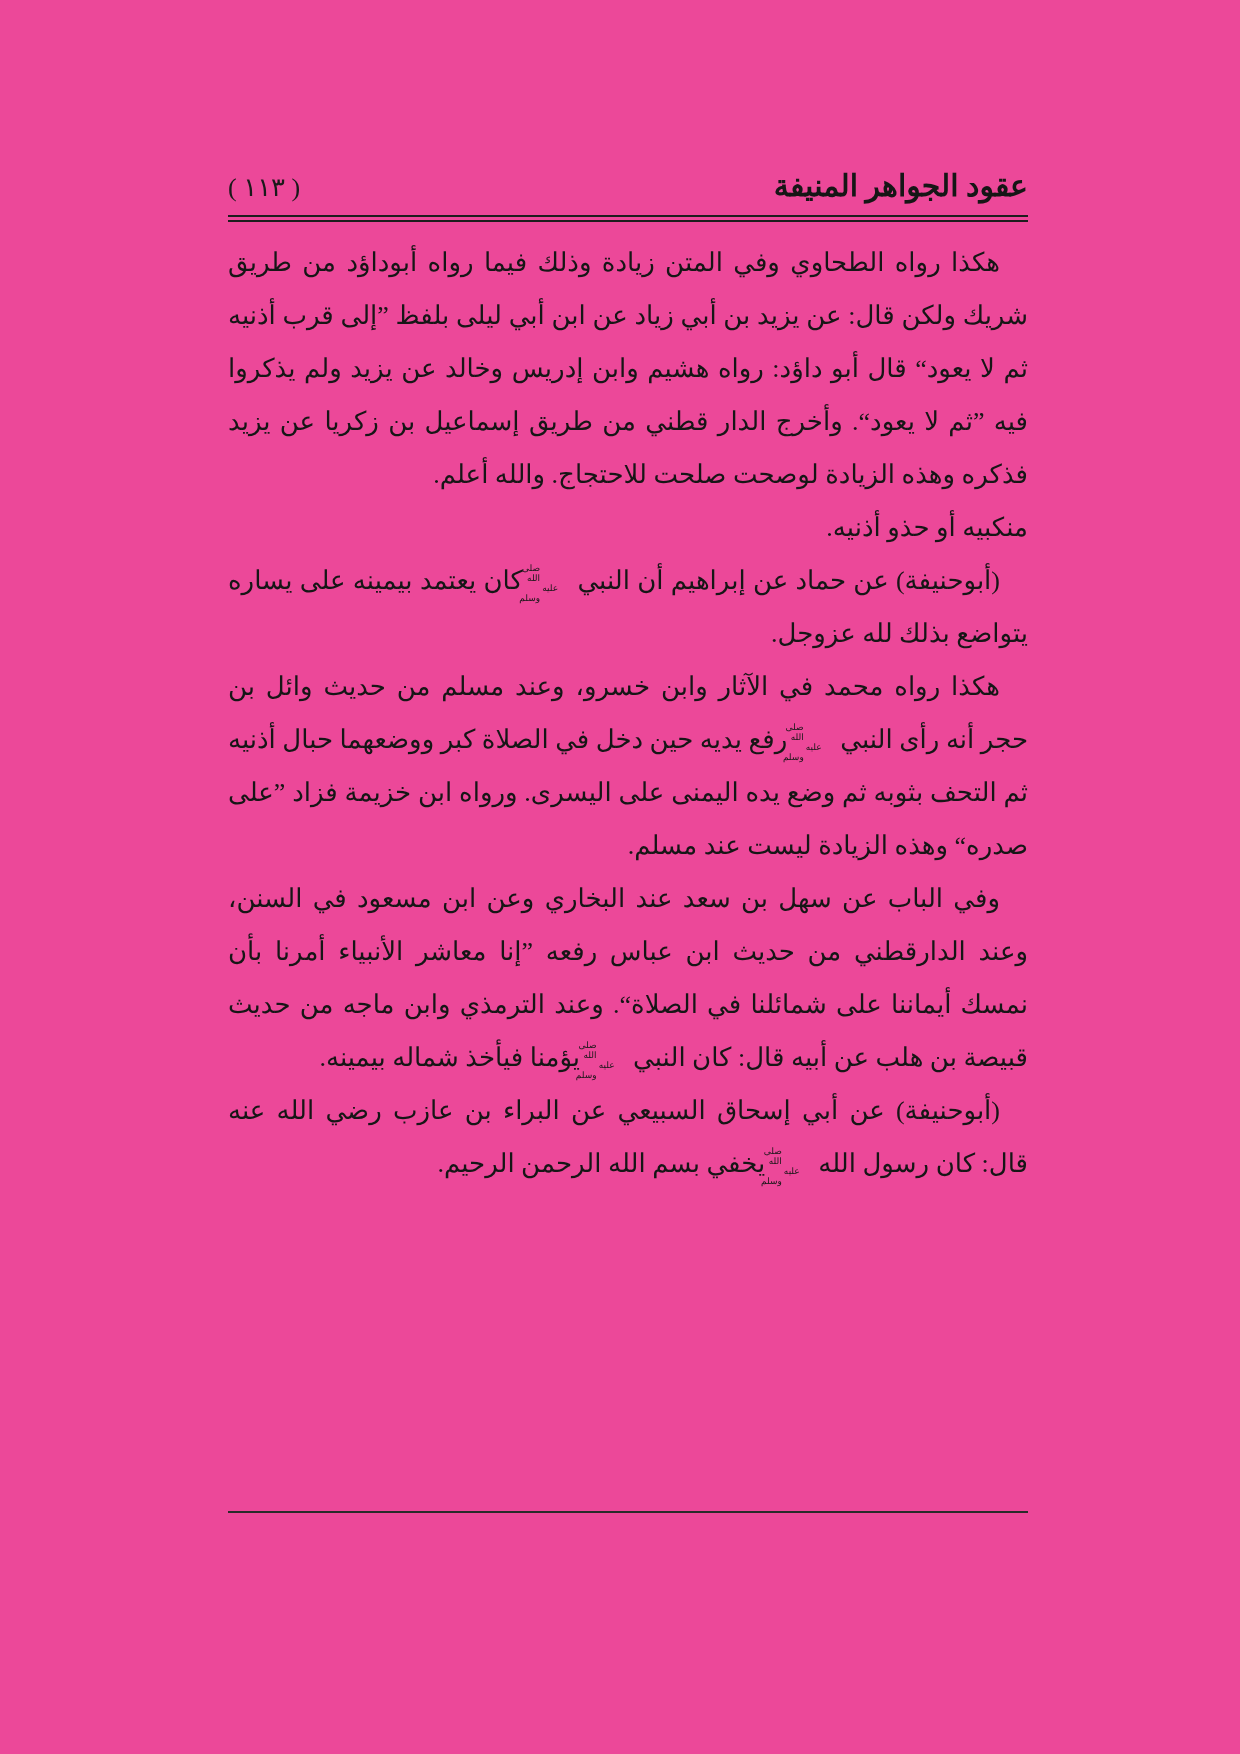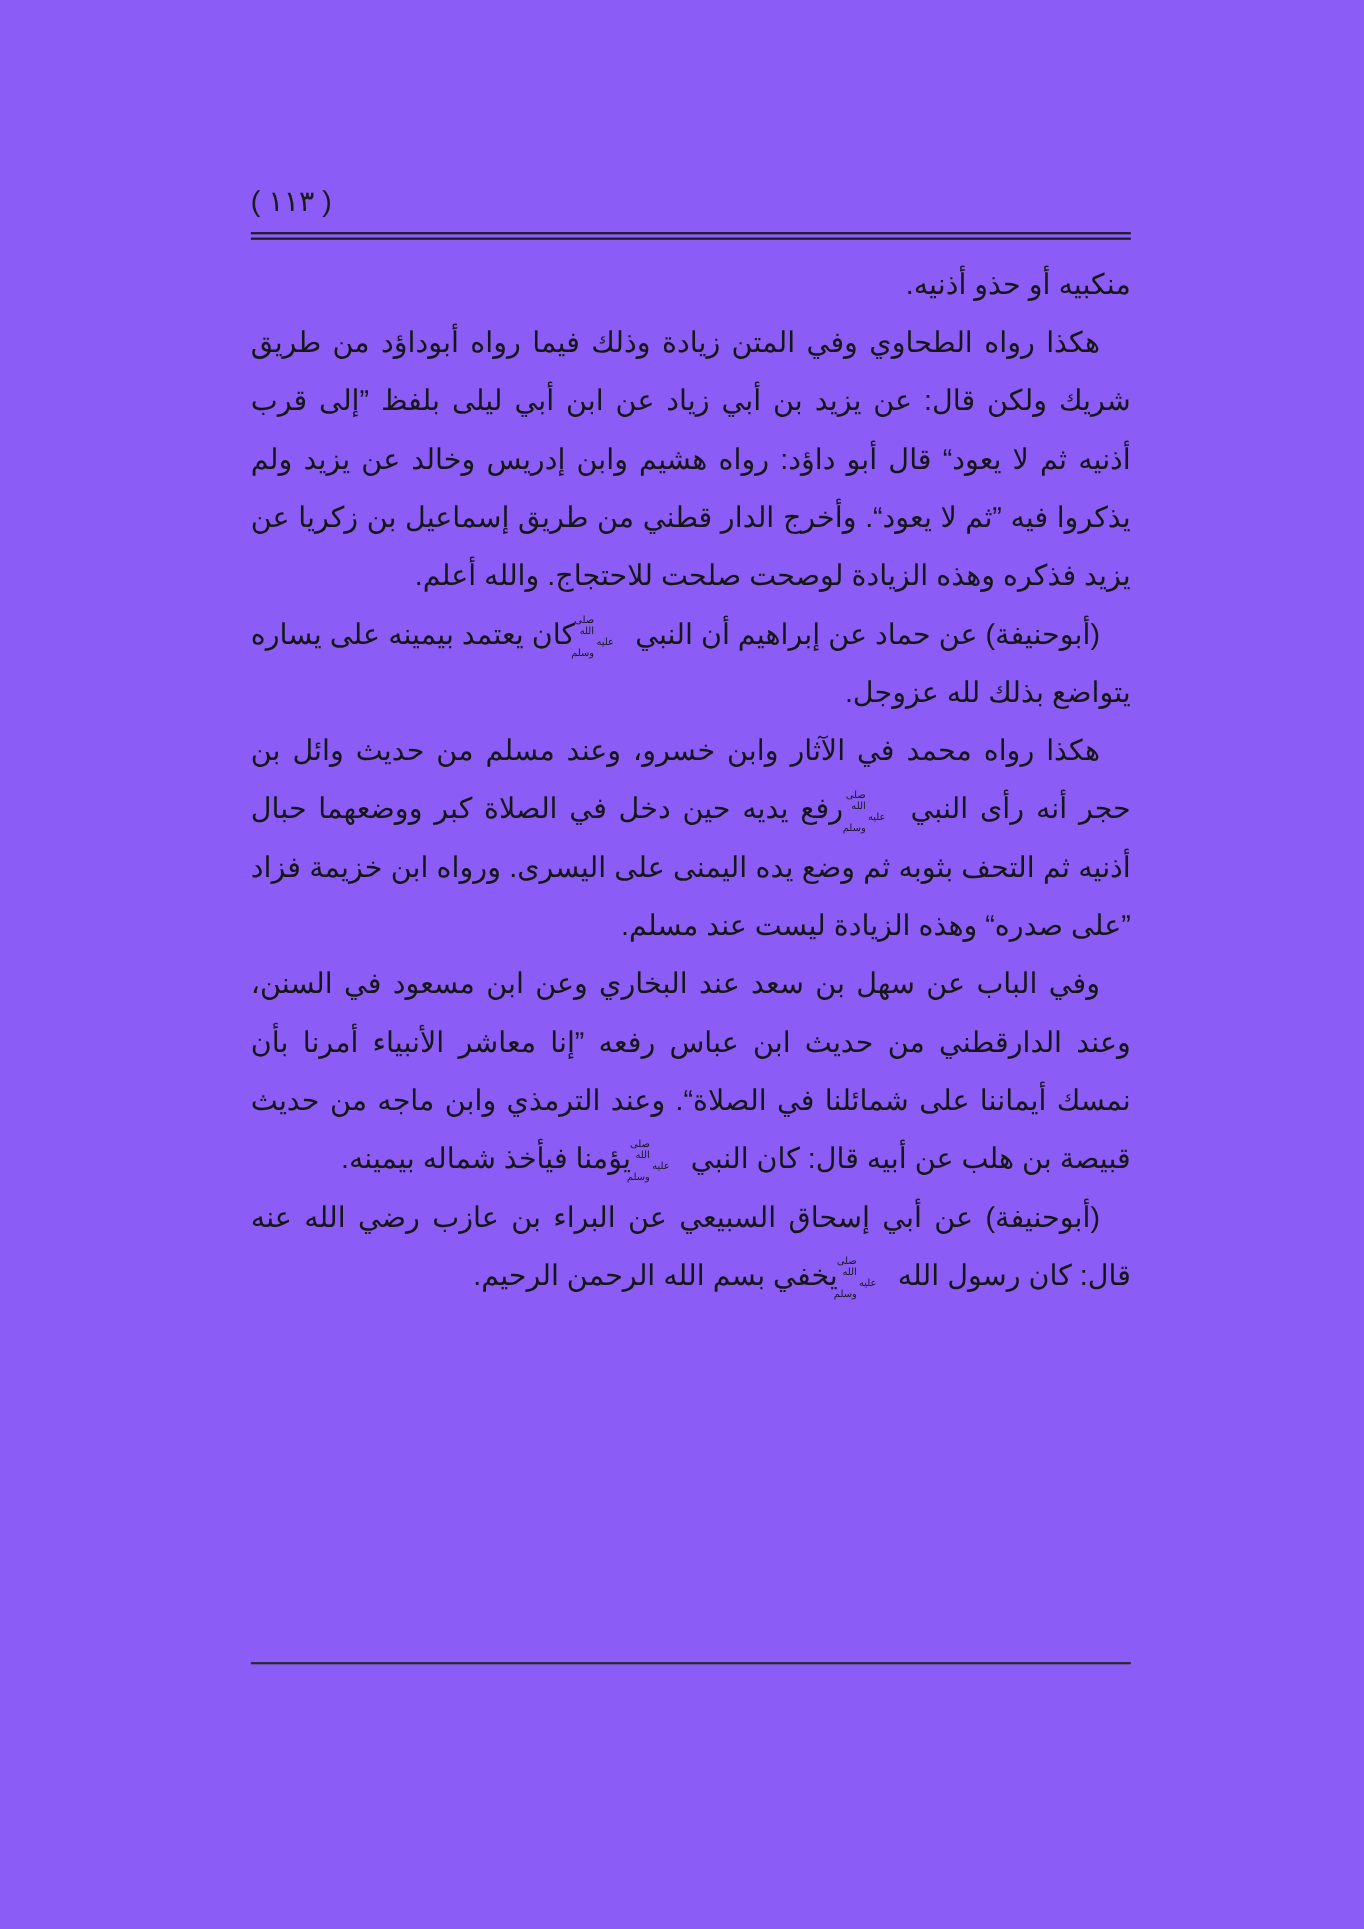--- a/index.html
+++ b/index.html
@@ -1,22 +1,22 @@
 <!DOCTYPE html>
 <html lang="ar"><head>
 <meta charset="utf-8">
 <style>
   html,body{margin:0;padding:0;background:#e8e8e8;}
   .page{
     position:relative;
     width:1240px;height:1754px;
     margin:0 auto;
-    background:#8b5cf6;
+    background:#ec4899;
     color:#161616;
-    font-family:Liberation Sans, sans-serif;
+    font-family:Liberation Serif, serif;
     overflow:hidden;
     box-sizing:border-box;
   }
   .inner{margin-left:228px;margin-right:212px;}
   
   .page-header{
     padding-top:168px;
     display:flex;
     flex-direction:row;
     justify-content:space-between;
@@ -91,27 +91,28 @@
     direction:rtl;
   }
 </style>
 </head>
 <body>
 
 <div class="page">
 
   <header class="page-header inner">
     <span class="page-number">( ١١٣ )</span>
+    <span class="book-title">عقود الجواهر المنيفة</span>
   </header>
 
   <div class="double-rule inner"></div>
 
   <main class="text-body inner" id="text-body">
+      <p class="paragraph indent">هكذا رواه الطحاوي وفي المتن زيادة وذلك فيما رواه أبوداؤد من طريق شريك ولكن قال: عن يزيد بن أبي زياد عن ابن أبي ليلى بلفظ ”إلى قرب أذنيه ثم لا يعود“ قال  أبو داؤد: رواه هشيم وابن إدريس وخالد عن يزيد ولم يذكروا فيه ”ثم لا يعود“. وأخرج الدار قطني من طريق إسماعيل بن زكريا عن يزيد فذكره وهذه الزيادة لوصحت صلحت للاحتجاج. والله أعلم.</p>
       <p class="paragraph">منكبيه أو حذو أذنيه.</p>
-      <p class="paragraph indent">هكذا رواه الطحاوي وفي المتن زيادة وذلك فيما رواه أبوداؤد من طريق شريك ولكن قال: عن يزيد بن أبي زياد عن ابن أبي ليلى بلفظ ”إلى قرب أذنيه ثم لا يعود“ قال  أبو داؤد: رواه هشيم وابن إدريس وخالد عن يزيد ولم يذكروا فيه ”ثم لا يعود“. وأخرج الدار قطني من طريق إسماعيل بن زكريا عن يزيد فذكره وهذه الزيادة لوصحت صلحت للاحتجاج. والله أعلم.</p>
       <p class="paragraph indent">(أبوحنيفة) عن حماد عن إبراهيم أن النبي <span class="saw"><span>صلى</span><span>الله عليه</span><span>وسلم</span></span> كان يعتمد بيمينه على يساره يتواضع بذلك لله عزوجل.</p>
       <p class="paragraph indent">هكذا رواه محمد في الآثار وابن خسرو، وعند مسلم من حديث وائل بن حجر أنه رأى النبي <span class="saw"><span>صلى</span><span>الله عليه</span><span>وسلم</span></span> رفع يديه حين دخل في الصلاة كبر ووضعهما حبال أذنيه ثم التحف بثوبه ثم وضع يده اليمنى على اليسرى. ورواه ابن خزيمة فزاد ”على صدره“ وهذه الزيادة ليست عند مسلم.</p>
       <p class="paragraph indent">وفي الباب عن سهل بن سعد عند البخاري وعن ابن مسعود في السنن، وعند الدارقطني من حديث ابن عباس رفعه ”إنا معاشر الأنبياء أمرنا بأن نمسك أيماننا على شمائلنا في الصلاة“. وعند الترمذي وابن ماجه من حديث قبيصة بن هلب عن أبيه قال: كان النبي <span class="saw"><span>صلى</span><span>الله عليه</span><span>وسلم</span></span> يؤمنا فيأخذ شماله بيمينه.</p>
       <p class="paragraph indent">(أبوحنيفة) عن أبي إسحاق السبيعي عن البراء بن عازب رضي الله عنه قال: كان رسول الله <span class="saw"><span>صلى</span><span>الله عليه</span><span>وسلم</span></span> يخفي بسم الله الرحمن الرحيم.</p>
     </main>
 
   <footer class="page-footer">
     <div class="footer-rule"></div>
   </footer>
 

